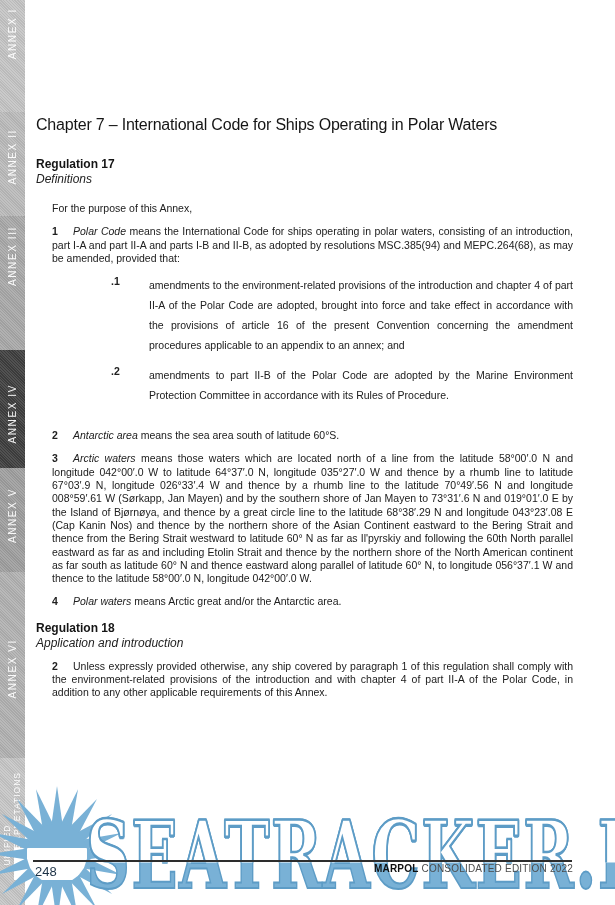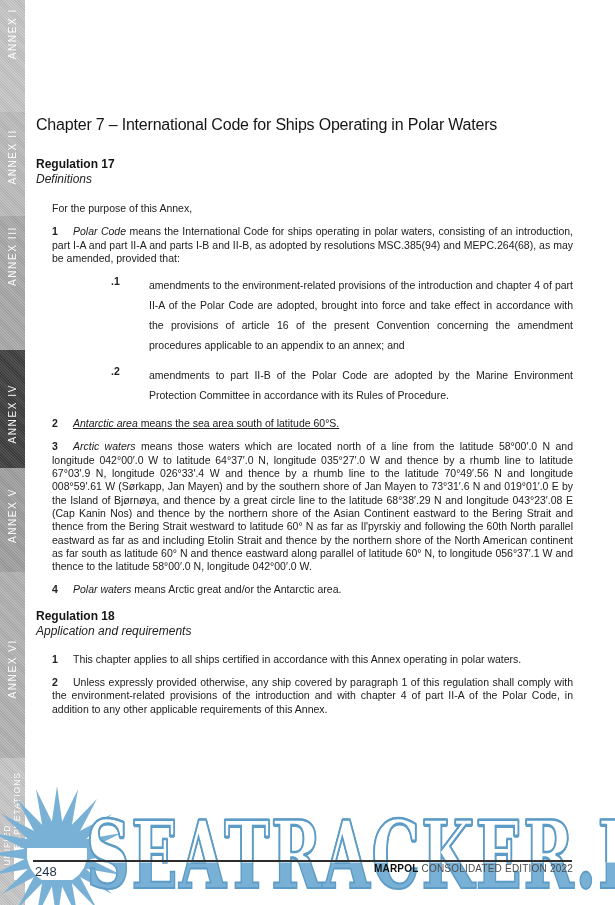--- a/index.html
+++ b/index.html
@@ -33,21 +33,21 @@
   .content{position:absolute;left:36px;top:0;width:537px;}
   h1{
     margin:116px 0 0 0;font-size:16px;font-weight:400;line-height:18px;
     color:#151515;letter-spacing:-0.2px;
   }
   h2{margin:23px 0 0 0;font-size:12px;font-weight:700;line-height:14px;color:#151515;}
   .subtitle{margin:1px 0 0 0;font-size:12px;font-style:italic;line-height:14px;color:#222;}
   p{margin:0;font-size:10.5px;line-height:13.3px;text-align:justify;padding-left:16px;}
   .intro{margin-top:16px;}
   .para{margin-top:10px;}
-  .mt12{margin-top:12px;text-decoration:underline;}
+  .mt12{margin-top:24px;}
   .mt15{margin-top:15px;}
   .num{display:inline-block;width:21px;font-weight:700;font-style:normal;}
   .lead{font-style:italic;}
   .sub{display:flex;margin-left:75px;margin-top:10px;}
   .subnum{flex:0 0 22px;font-weight:700;font-size:10.5px;line-height:13.3px;}
   .subtext{flex:1;font-size:10.5px;line-height:20px;text-align:justify;margin:0;}
   .reg18{margin-top:12px;}
   
   .wm{position:absolute;left:86px;top:806px;width:520px;height:99px;z-index:6;pointer-events:none;}
   .wm-layer{
@@ -122,23 +122,22 @@
     <p class="subtext">amendments to part II-B of the Polar Code are adopted by the Marine Environment Protection Committee in accordance with its Rules of Procedure.</p>
   </div>
 
   <p class="para mt12"><span class="num">2</span><span class="lead">Antarctic area</span><span> means the sea area south of latitude 60°S.</span></p>
 
   <p class="para"><span class="num">3</span><span class="lead">Arctic waters</span><span> means those waters which are located north of a line from the latitude 58°00′.0 N and longitude 042°00′.0 W to latitude 64°37′.0 N, longitude 035°27′.0 W and thence by a rhumb line to latitude 67°03′.9 N, longitude 026°33′.4 W and thence by a rhumb line to the latitude 70°49′.56 N and longitude 008°59′.61 W (Sørkapp, Jan Mayen) and by the southern shore of Jan Mayen to 73°31′.6 N and 019°01′.0 E by the Island of Bjørnøya, and thence by a great circle line to the latitude 68°38′.29 N and longitude 043°23′.08 E (Cap Kanin Nos) and thence by the northern shore of the Asian Continent eastward to the Bering Strait and thence from the Bering Strait westward to latitude 60° N as far as Il'pyrskiy and following the 60th North parallel eastward as far as and including Etolin Strait and thence by the northern shore of the North American continent as far south as latitude 60° N and thence eastward along parallel of latitude 60° N, to longitude 056°37′.1 W and thence to the latitude 58°00′.0 N, longitude 042°00′.0 W.</span></p>
 
   <p class="para"><span class="num">4</span><span class="lead">Polar waters</span><span> means Arctic great and/or the Antarctic area.</span></p>
 
   <h2 class="reg18">Regulation 18</h2>
-  <div class="subtitle">Application and requirements</div>
+  <div class="subtitle">Application and introduction</div>
 
-  <p class="para mt15"><span class="num">1</span><span>This chapter applies to all ships certified in accordance with this Annex operating in polar waters.</span></p>
 
   <p class="para"><span class="num">2</span><span>Unless expressly provided otherwise, any ship covered by paragraph 1 of this regulation shall comply with the environment-related provisions of the introduction and with chapter 4 of part II-A of the Polar Code, in addition to any other applicable requirements of this Annex.</span></p>
 </main>
 
 <svg class="sun" width="140" height="121" viewBox="0 0 140 121">
   <g fill="#79b1d6">
     <circle cx="57" cy="70" r="31"></circle>
   </g>
   <rect x="14" y="64" width="86" height="32" fill="#ffffff"></rect>
   <g fill="#79b1d6">

